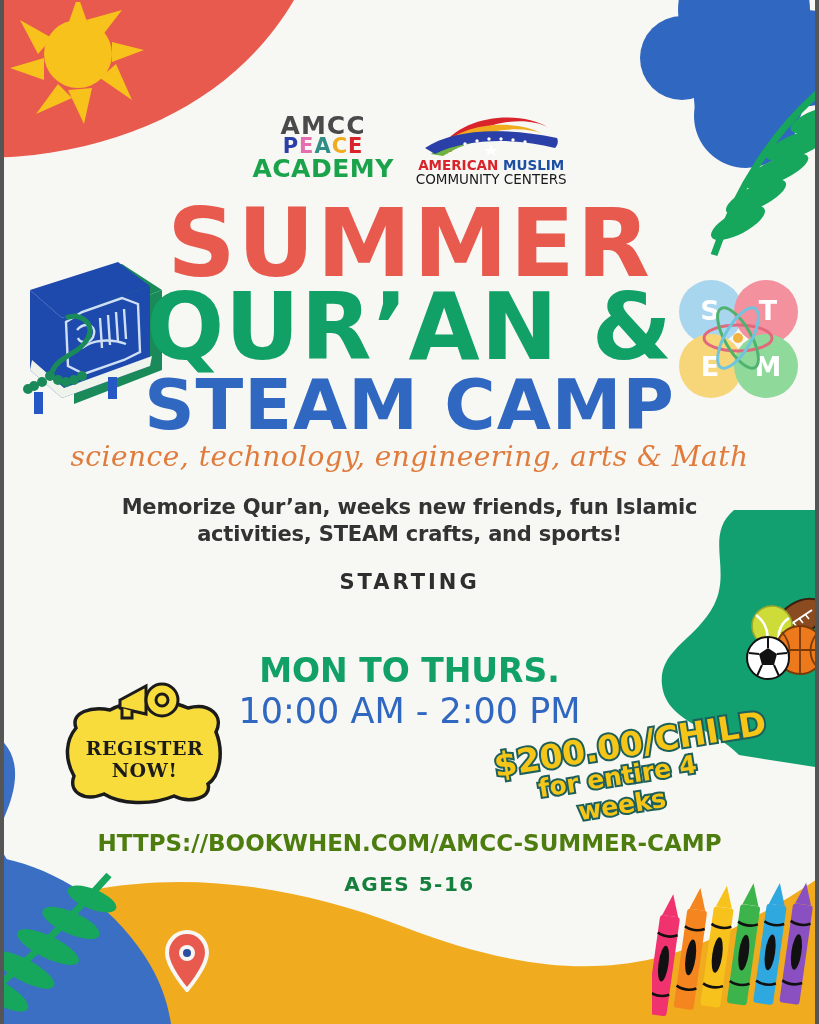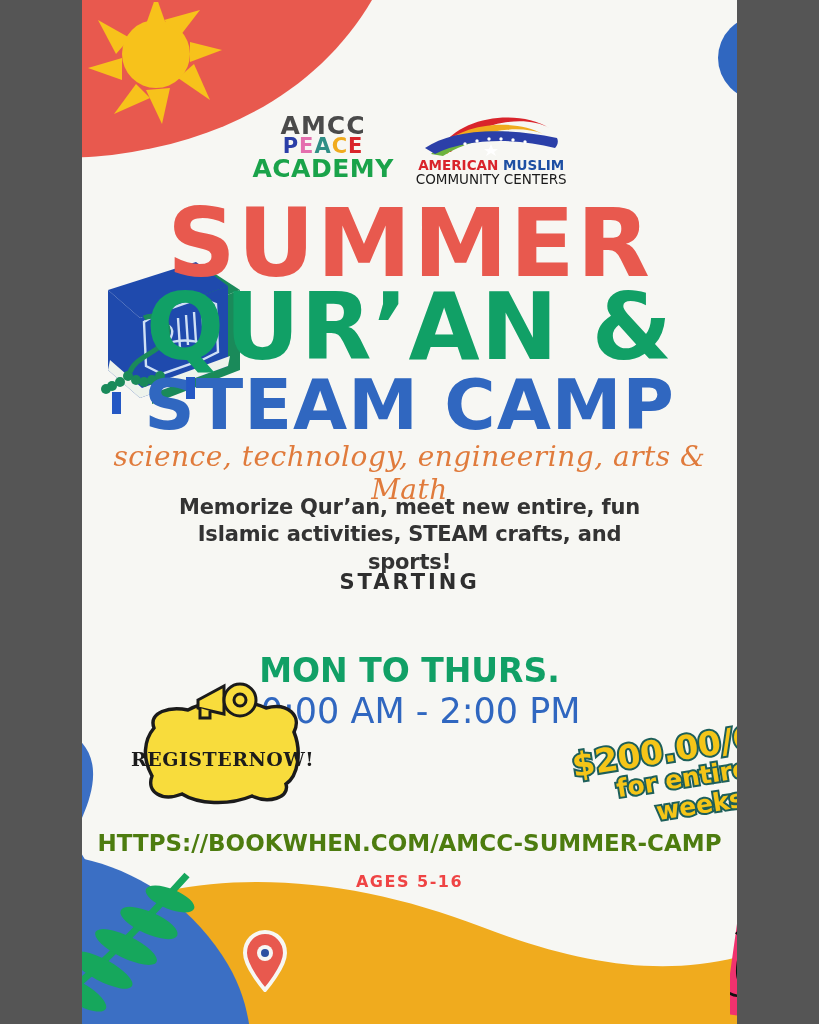--- a/index.html
+++ b/index.html
@@ -1,21 +1,21 @@
 <!DOCTYPE html>
 <html><head>
 <meta charset="utf-8">
 <style>
   * { margin:0; padding:0; box-sizing:border-box; }
   html,body { background:#555; }
   body { font-family:"Liberation Sans", sans-serif; }
 
   #poster {
     position:relative;
-    width:655px; height:1024px;
+    width:811px; height:1024px;
     background:#f7f7f3;
     overflow:hidden;
     margin:0 auto;
   }
 
   
   .deco { position:absolute; pointer-events:none; }
 
   .layer-bg { position:absolute; inset:0; z-index:0; }
   .layer-art { position:absolute; inset:0; z-index:1; }
@@ -96,31 +96,31 @@
   }
 
   #t-url {
     position:absolute; top:830px; left:0; right:0; text-align:center;
     font-family:"DejaVu Sans", sans-serif; font-weight:bold;
     font-size:23px; color:#4d7c0f; letter-spacing:0px;
   }
   #t-ages {
     position:absolute; top:872px; left:0; right:0; text-align:center;
     font-family:"DejaVu Sans", sans-serif; font-weight:bold;
-    font-size:16px; color:#ef4444; letter-spacing:1.5px;
+    font-size:20px; color:#15803d; letter-spacing:1.5px;
   }
 
   
   #register-badge {
     position:absolute; left:58px; top:700px; width:165px; height:105px;
     z-index:5;
   }
   #register-badge .rb-text {
     position:absolute; inset:0;
-    display:flex; flex-direction:row; justify-content:center; align-items:center;
+    display:flex; flex-direction:column; justify-content:center; align-items:center;
     font-family:"DejaVu Serif", serif; font-weight:bold;
     font-size:19px; color:#1b1b1b; line-height:1.15; letter-spacing:0.5px;
     padding-top:14px;
   }
 
   
   #price-badge {
     position:absolute; left:492px; top:727px; width:240px; height:80px;
     z-index:5;
     transform:rotate(-9deg);
@@ -378,21 +378,21 @@
       <ellipse cx="62" cy="60" rx="34" ry="13" stroke="#6fc5dd" transform="rotate(-60 62 60)"></ellipse>
       <circle cx="62" cy="60" r="5" fill="#f2b441" stroke="none"></circle>
     </g>
   </svg>
 
   <div class="layer-text">
     <div class="bigtitle" id="t-summer">SUMMER</div>
     <div class="bigtitle" id="t-quran">QUR’AN &amp;</div>
     <div class="bigtitle" id="t-steam">STEAM CAMP</div>
     <div id="t-script">science, technology, engineering, arts &amp; Math</div>
-    <div id="t-desc">Memorize Qur’an, meet new entire, fun Islamic activities, STEAM crafts, and sports!</div>
+    <div id="t-desc">Memorize Qur’an, weeks new friends, fun Islamic activities, STEAM crafts, and sports!</div>
 
     <div id="t-starting">STARTING</div>
     <div id="t-days">MON TO THURS.</div>
     <div id="t-time">10:00 AM - 2:00 PM</div>
 
     <div id="t-url">HTTPS://BOOKWHEN.COM/AMCC-SUMMER-CAMP</div>
     <div id="t-ages">AGES 5-16</div>
   </div>
 
   <div class="layer-badge">

